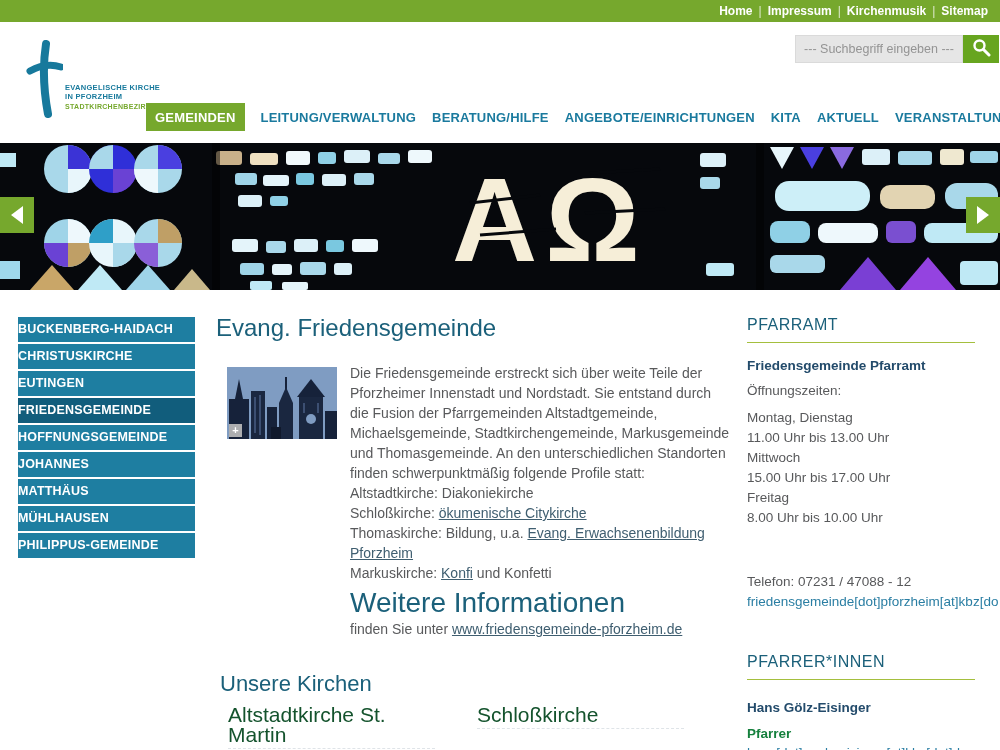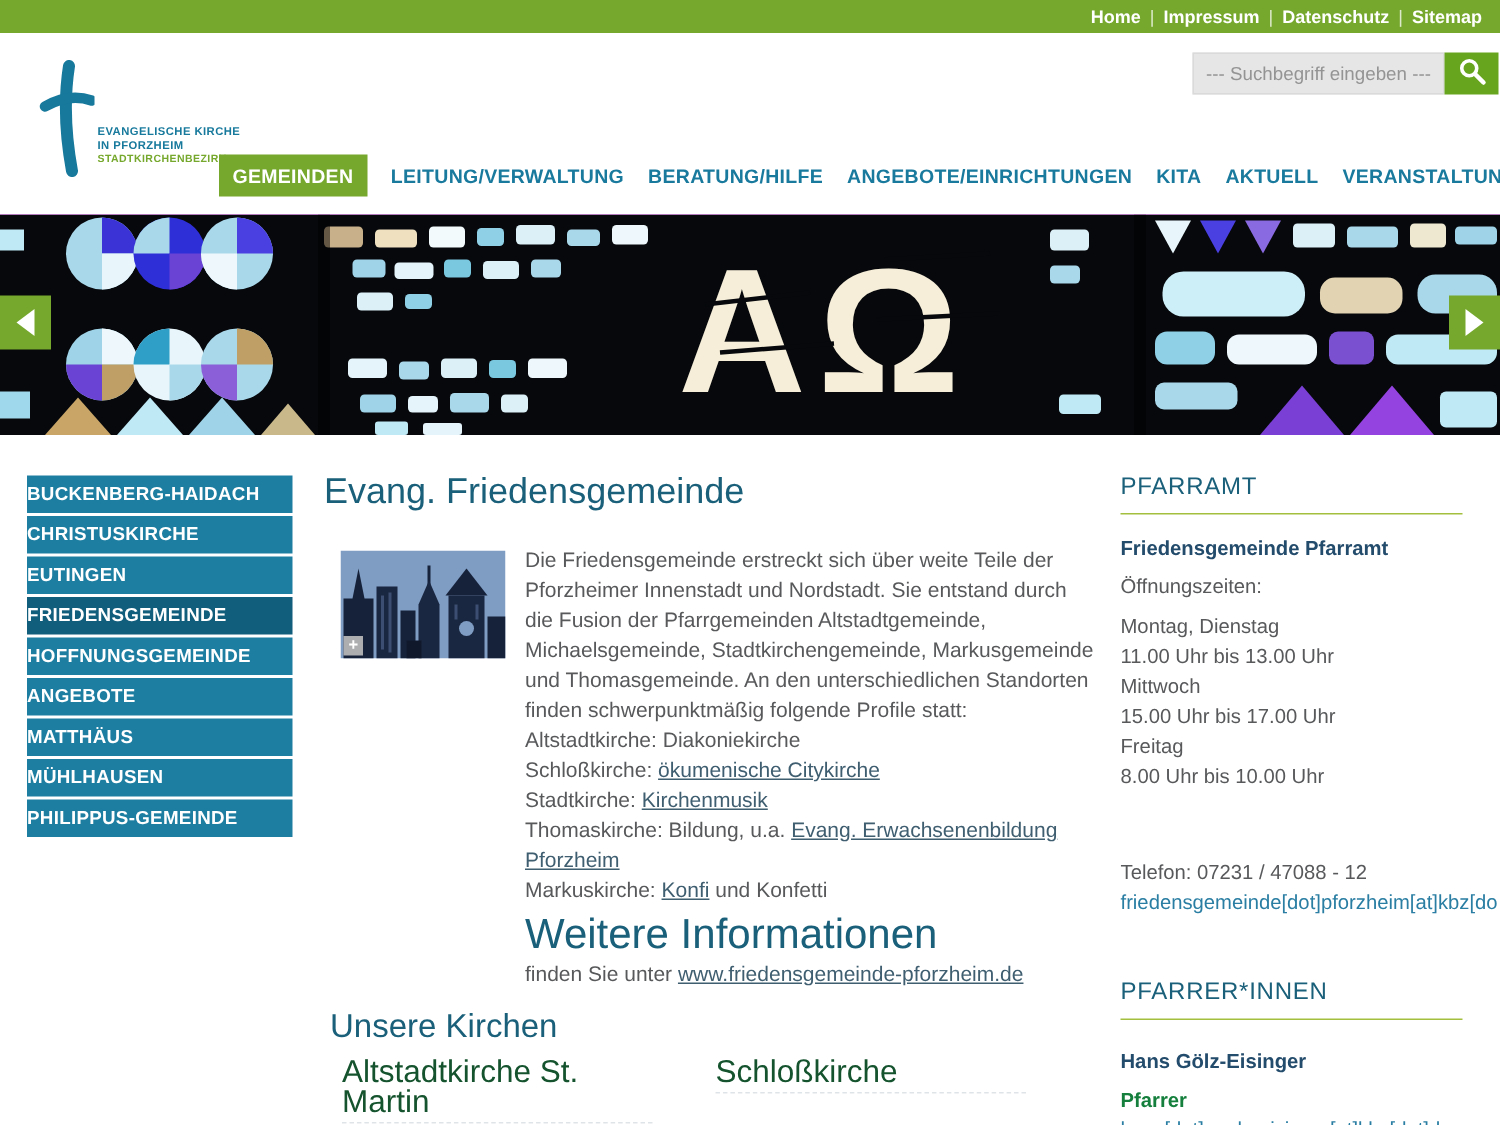--- a/index.html
+++ b/index.html
@@ -24,21 +24,21 @@
   .search input { width:168px; height:28px; background:#e6e6e6; border:1px solid #dadada; font-family:"Liberation Sans",sans-serif; font-size:12.5px; color:#666; text-align:center; outline:none; }
   .search input::placeholder { color:#949494; }
   .search button { width:36px; height:28px; background:#67a51f; border:none; cursor:pointer; display:flex; align-items:center; justify-content:center; }
 
   .mainnav { position:absolute; left:146px; top:81px; height:28px; display:flex; align-items:stretch; white-space:nowrap; }
   .mainnav a { display:flex; align-items:center; font-size:13px; font-weight:bold; color:#1a7a9e; text-decoration:none; letter-spacing:.2px; margin-left:16px; cursor:pointer; }
   .mainnav a:first-child { margin-left:0; }
   .mainnav a.active { background:#76a82d; color:#fff; padding:0 9px; }
 
   
-  .hero { position:absolute; left:0; top:143px; width:1000px; height:147px; background:#d946ef; }
+  .hero { position:absolute; left:0; top:143px; width:1000px; height:147px; background:#15803d; }
   .hero svg { display:block; }
   .arrow { position:absolute; width:34px; height:36px; background:#76a82d; display:flex; align-items:center; justify-content:center; cursor:pointer; }
   .arrow-left { left:0; top:54px; }
   .arrow-right { right:0; top:54px; }
   .tri { width:0; height:0; }
   .tri-left  { border-top:9px solid transparent; border-bottom:9px solid transparent; border-right:12px solid #fff; }
   .tri-right { border-top:9px solid transparent; border-bottom:9px solid transparent; border-left:12px solid #fff; }
 
   
   .sidenav { position:absolute; left:18px; top:317px; width:177px; }
@@ -81,21 +81,21 @@
   .arole { position:absolute; top:726px; font-weight:bold; color:#15803d; font-size:13.5px; }
   .aemail2 { position:absolute; top:745px; color:#2a7ea3; font-size:13.5px; text-decoration:none; white-space:nowrap; cursor:pointer; }
 </style>
 </head>
 <body>
 
 <div class="page">
 
   <div class="topbar">
     <nav class="topbar-links">
-      <a>Home</a><span class="sep">|</span><a>Impressum</a><span class="sep">|</span><a>Datenschutz</a><span class="sep">|</span><a>Sitemap</a>
+      <a>Home</a><span class="sep">|</span><a>Impressum</a><span class="sep">|</span><a>Kirchenmusik</a><span class="sep">|</span><a>Sitemap</a>
     </nav>
   </div>
 
   <header class="header">
 
     <div class="logo">
       <span>
         <svg width="38" height="78" viewBox="0 0 38 78">
           <path d="M21 4 Q16 36 23 74" stroke="#17799c" stroke-width="8" fill="none" stroke-linecap="round"></path>
           <path d="M5 31 Q21 22 36 27" stroke="#17799c" stroke-width="7" fill="none" stroke-linecap="round"></path>
@@ -230,21 +230,21 @@
       <span class="tri tri-right"></span>
     </div>
   </div>
 
   <nav class="sidenav">
     <div class="item">BUCKENBERG-HAIDACH</div>
     <div class="item">CHRISTUSKIRCHE</div>
     <div class="item">EUTINGEN</div>
     <div class="item active">FRIEDENSGEMEINDE</div>
     <div class="item">HOFFNUNGSGEMEINDE</div>
-    <div class="item">ANGEBOTE</div>
+    <div class="item">JOHANNES</div>
     <div class="item">MATTHÄUS</div>
     <div class="item">MÜHLHAUSEN</div>
     <div class="item">PHILIPPUS-GEMEINDE</div>
   </nav>
 
   <h1 class="h1">Evang. Friedensgemeinde</h1>
 
   <figure class="fig">
     <svg width="110" height="72" viewBox="0 0 110 72">
       <rect width="110" height="72" fill="#7f9cc2"></rect>
@@ -263,21 +263,20 @@
       <rect x="76" y="36" width="2" height="10" fill="#3c4f72"></rect>
       <rect x="90" y="36" width="2" height="10" fill="#3c4f72"></rect>
     </svg>
     <div class="plus">+</div>
   </figure>
 
   <div class="textcol">
     <p>Die Friedensgemeinde erstreckt sich über weite Teile der Pforzheimer Innenstadt und Nordstadt. Sie entstand durch die Fusion der Pfarrgemeinden Altstadtgemeinde, Michaelsgemeinde, Stadtkirchengemeinde, Markusgemeinde und Thomasgemeinde. An den unterschiedlichen Standorten finden schwerpunktmäßig folgende Profile statt:</p>
     <div class="profile-line"><span>Altstadtkirche: Diakoniekirche</span><a></a><span></span></div>
     <div class="profile-line"><span>Schloßkirche: </span><a>ökumenische Citykirche</a><span></span></div>
-    <div class="profile-line"><span>Stadtkirche: </span><a>Kirchenmusik</a><span></span></div>
     <div class="profile-line"><span>Thomaskirche: Bildung, u.a. </span><a>Evang. Erwachsenenbildung Pforzheim</a><span></span></div>
     <div class="profile-line"><span>Markuskirche: </span><a>Konfi</a><span> und Konfetti</span></div>
     <h2 class="h2-more">Weitere Informationen</h2>
     <div><span>finden Sie unter </span><a>www.friedensgemeinde-pforzheim.de</a></div>
   </div>
 
   <h2 class="h-unsere">Unsere Kirchen</h2>
 
   <div class="church church1">
     <div class="cname">Altstadtkirche St. Martin</div>

